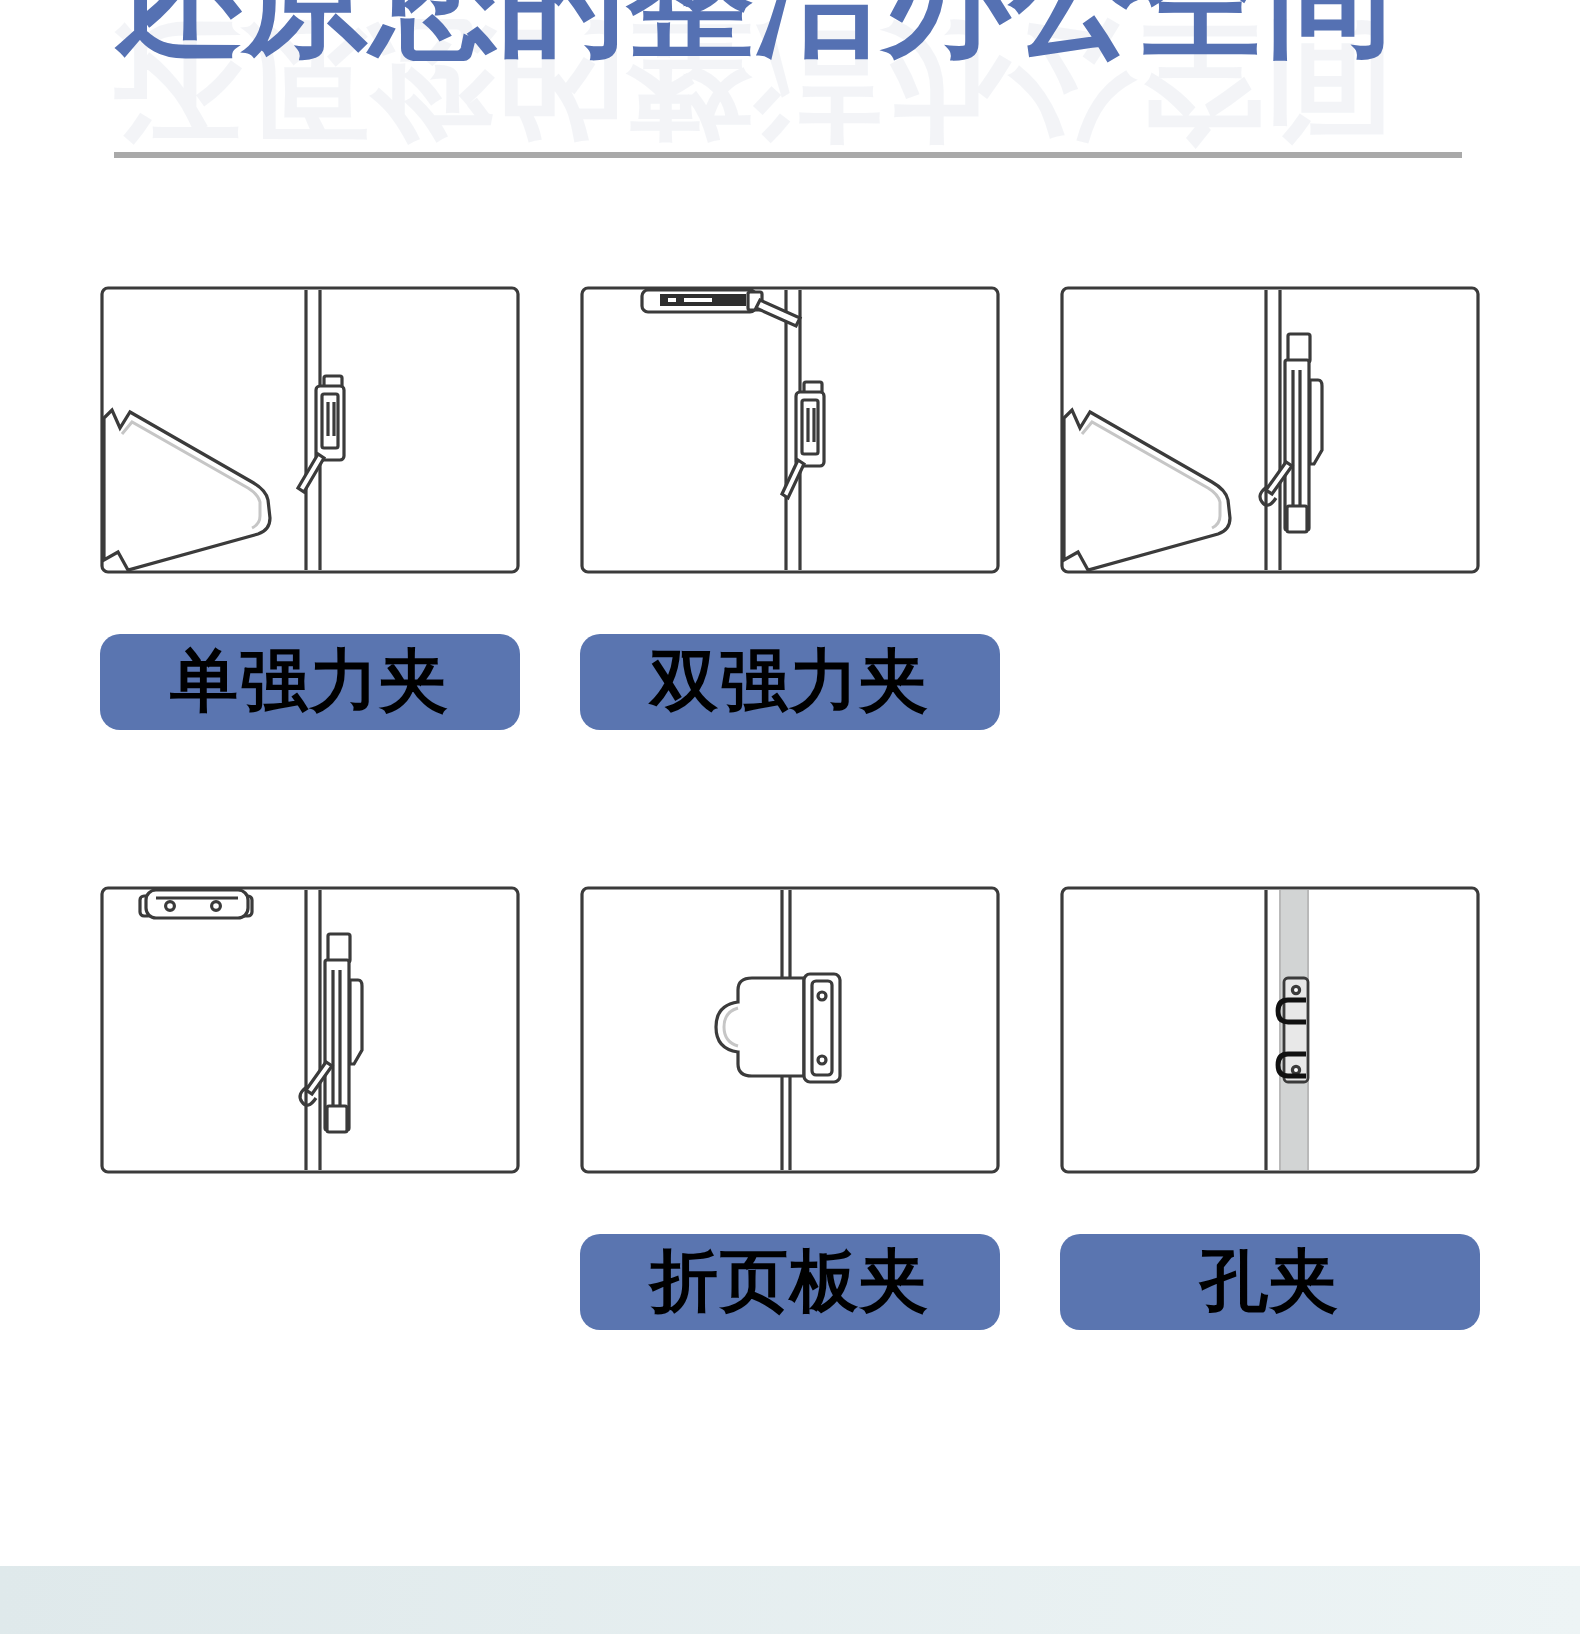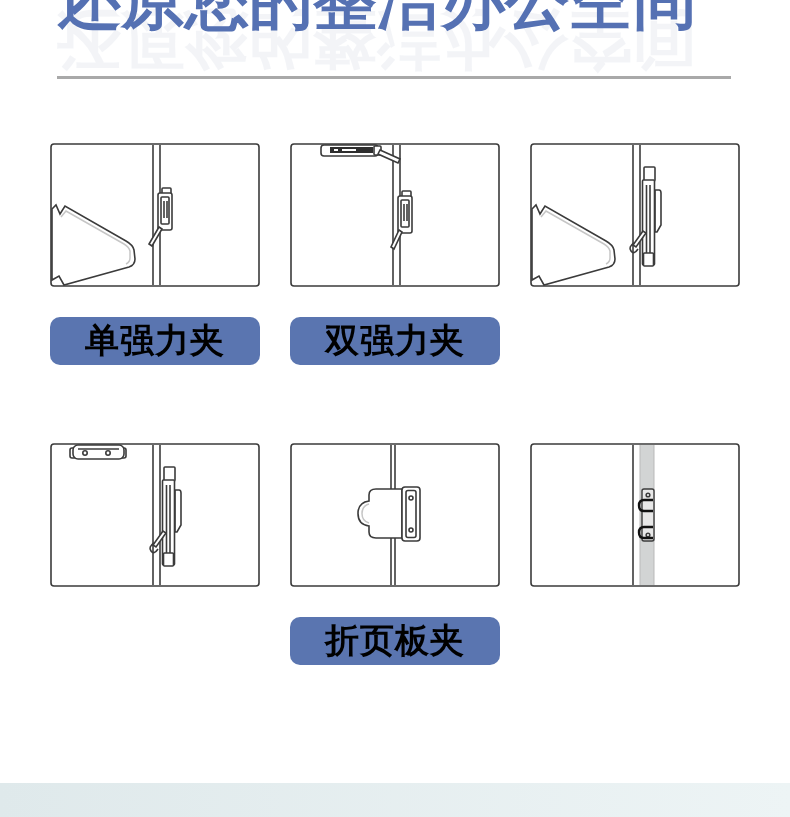--- a/index.html
+++ b/index.html
@@ -155,18 +155,19 @@
         <line class="ln" x1="103" y1="2" x2="103" y2="142"></line>
         <rect x="110" y="2" width="14" height="140" fill="#d2d4d4"></rect>
         <line x1="110" y1="2" x2="110" y2="142" stroke="#b9b9b9" stroke-width="1"></line>
         <line x1="124" y1="2" x2="124" y2="142" stroke="#b9b9b9" stroke-width="1"></line>
         <rect x="112" y="46" width="12" height="52" rx="2" fill="#e8e8e8" stroke="#3b3b3b" stroke-width="1.4"></rect>
         <circle class="fw" cx="118" cy="52" r="1.8"></circle>
         <circle class="fw" cx="118" cy="92" r="1.8"></circle>
         <path d="M123,57 L114,57 Q109,57 109,62.5 Q109,68 114,68 L123,68" fill="none" stroke="#111111" stroke-width="2.4"></path>
         <path d="M123,84 L114,84 Q109,84 109,89.5 Q109,95 114,95 L123,95" fill="none" stroke="#111111" stroke-width="2.4"></path>
       </svg>
+      <div class="label-btn">孔夹</div>
     </div>
 
   </div>
 
   <div class="footer-strip"></div>
 </div>
 
 </body></html>

